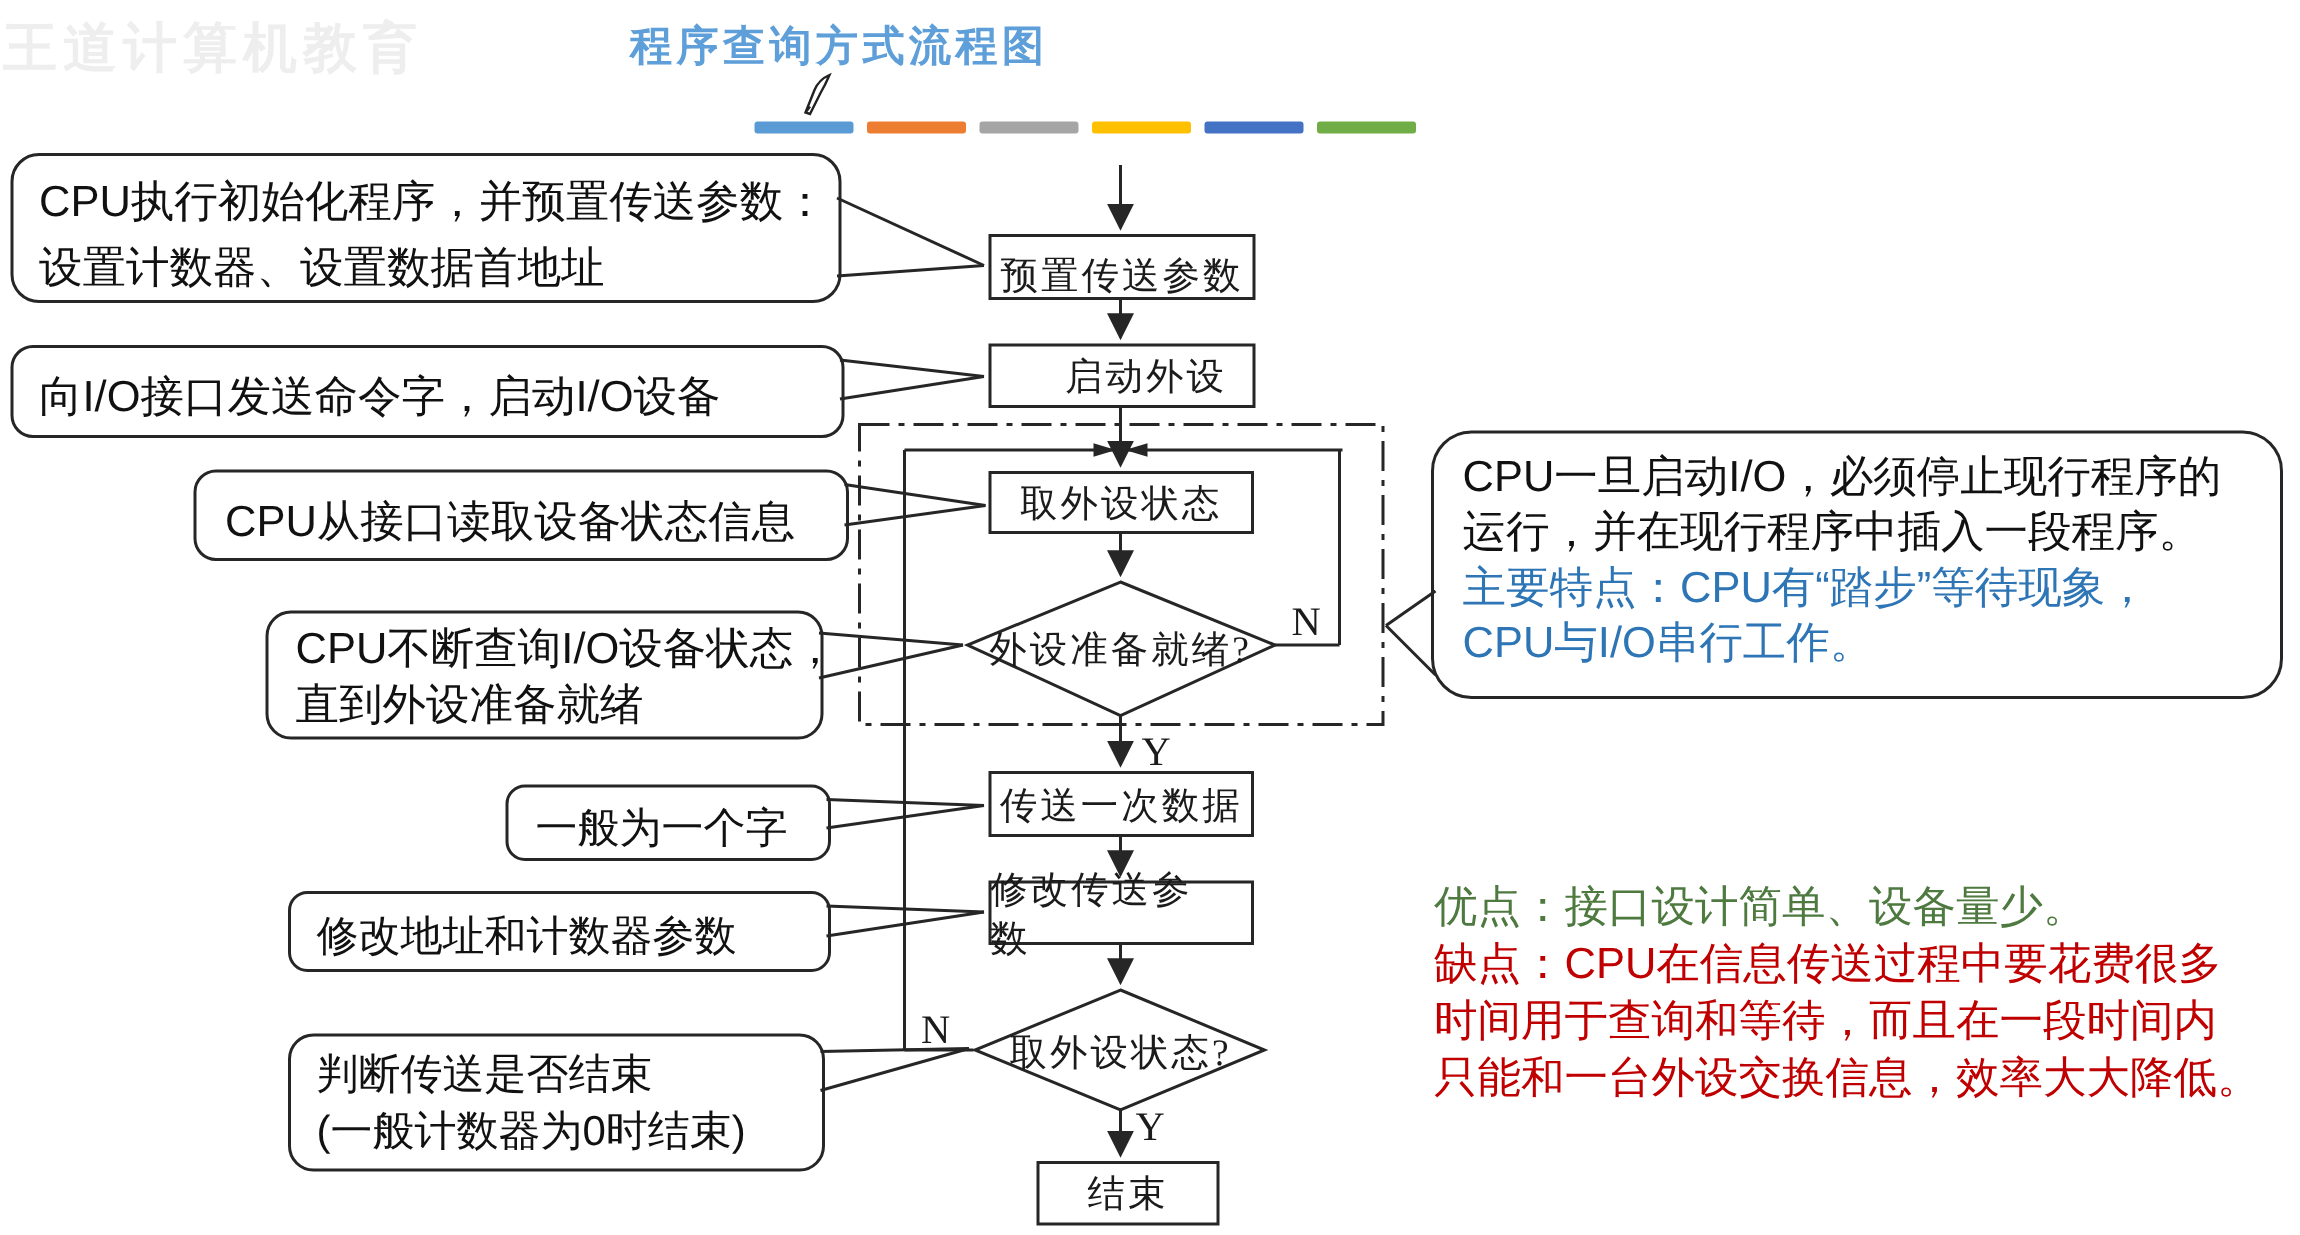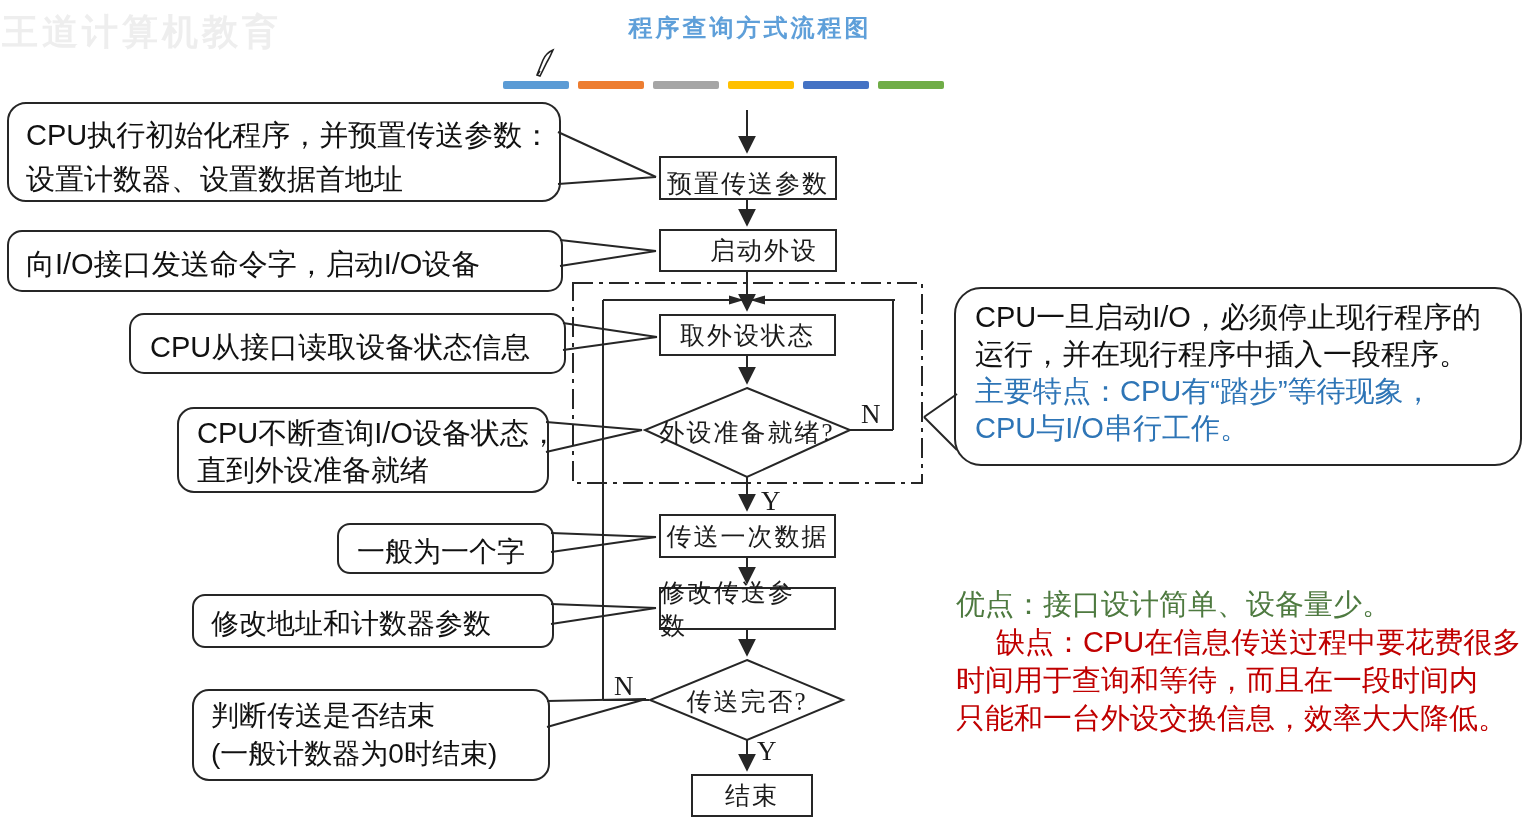--- a/index.html
+++ b/index.html
@@ -7,22 +7,22 @@
           font-family:"Liberation Sans",sans-serif;}
   .abs{position:absolute;}
   svg{position:absolute;left:0;top:0;}
   .node-lbl{position:absolute;display:flex;align-items:center;justify-content:center;
             font-family:"Liberation Serif",serif;font-size:25px;color:#1b1b1b;letter-spacing:2px;}
   .branch-lbl{position:absolute;font-family:"Liberation Serif",serif;font-size:27px;color:#1b1b1b;}
   .callout-txt{position:absolute;font-family:"Liberation Sans",sans-serif;font-weight:500;
                color:#111;white-space:nowrap;}
   .watermark{position:absolute;left:2px;top:8px;font-size:36px;font-weight:bold;color:#eeeeee;
              letter-spacing:4px;}
-  .title{position:absolute;left:420px;top:12px;width:660px;text-align:center;
-         font-size:24px;font-weight:bold;letter-spacing:3px;}
+  .title{position:absolute;left:420px;top:12px;width:660px;text-align:left;
+         font-size:28px;font-weight:bold;letter-spacing:3px;}
   .bars{position:absolute;left:503px;top:81px;display:flex;gap:9px;}
   .bars span{display:block;width:66px;height:8px;border-radius:2px;}
   .io-note-line{position:absolute;left:975px;font-size:29px;font-weight:500;white-space:nowrap;}
   .summary-line{position:absolute;left:956px;font-size:29px;font-weight:normal;white-space:nowrap;}
 </style>
 </head>
 <body>
 
 <div id="canvas">
 
@@ -112,21 +112,21 @@
     <polygon points="729,295.5 729,304.5 744,300" fill="#262626"></polygon>
     <polygon points="765,295.5 765,304.5 750,300" fill="#262626"></polygon>
   </svg>
 
   <div class="node-lbl" style="left:660px;top:157px;width:176px;height:53px">预置传送参数</div>
   <div class="node-lbl" style="left:676px;top:230px;width:176px;height:41px">启动外设</div>
   <div class="node-lbl" style="left:660px;top:315px;width:175px;height:40px">取外设状态</div>
   <div class="node-lbl" style="left:647px;top:413px;width:200px;height:38px">外设准备就绪?</div>
   <div class="node-lbl" style="left:660px;top:515px;width:175px;height:42px">传送一次数据</div>
   <div class="node-lbl" style="left:660px;top:588px;width:140px;height:41px">修改传送参数</div>
-  <div class="node-lbl" style="left:672px;top:683px;width:150px;height:36px">传送完否?</div>
+  <div class="node-lbl" style="left:672px;top:683px;width:150px;height:36px">取外设状态?</div>
   <div class="node-lbl" style="left:692px;top:775px;width:120px;height:41px">结束</div>
 
   <div class="branch-lbl" style="left:861px;top:399px">N</div>
   <div class="branch-lbl" style="left:761px;top:486px">Y</div>
   <div class="branch-lbl" style="left:614px;top:671px">N</div>
   <div class="branch-lbl" style="left:757px;top:736px">Y</div>
 
   <div class="callout-txt" style="left:26px;top:113px;font-size:29px;line-height:44px">
     <div>CPU执行初始化程序，并预置传送参数：</div>
     <div>设置计数器、设置数据首地址</div>
@@ -143,17 +143,17 @@
     <div>判断传送是否结束</div>
     <div>(一般计数器为0时结束)</div>
   </div>
 
   <div class="io-note-line" style="top:298px;color:#111">CPU一旦启动I/O，必须停止现行程序的</div>
   <div class="io-note-line" style="top:335px;color:#111">运行，并在现行程序中插入一段程序。</div>
   <div class="io-note-line" style="top: 372px; color: rgb(46, 117, 182);">主要特点：CPU有“踏步”等待现象，</div>
   <div class="io-note-line" style="top: 409px; color: rgb(46, 117, 182); text-align: center;">CPU与I/O串行工作。</div>
 
   <div class="summary-line" style="top: 585px; color: rgb(78, 122, 64);">优点：接口设计简单、设备量少。</div>
-  <div class="summary-line" style="top: 623px; color: rgb(192, 0, 0); margin-left: 40px;">缺点：CPU在信息传送过程中要花费很多</div>
+  <div class="summary-line" style="top: 623px; color: rgb(192, 0, 0);">缺点：CPU在信息传送过程中要花费很多</div>
   <div class="summary-line" style="top: 661px; color: rgb(192, 0, 0);">时间用于查询和等待，而且在一段时间内</div>
   <div class="summary-line" style="top: 699px; color: rgb(192, 0, 0);">只能和一台外设交换信息，效率大大降低。</div>
 
 </div>
 
 </body></html>

